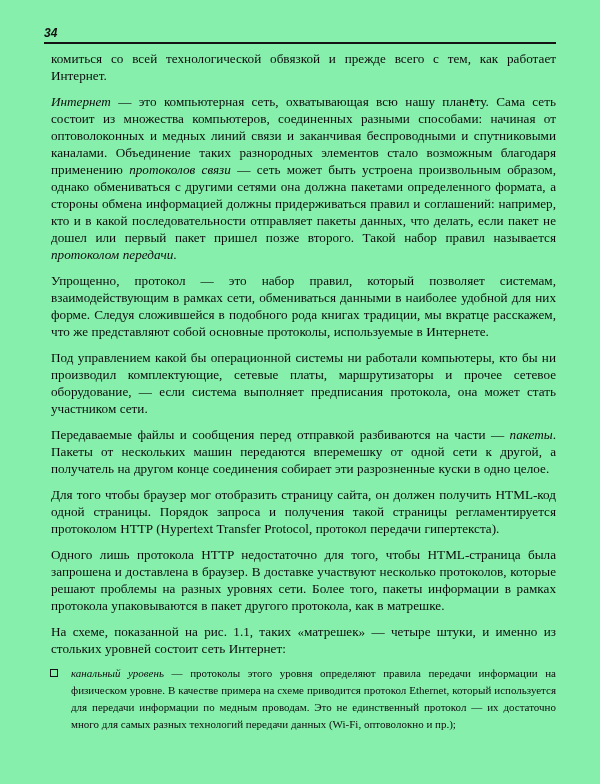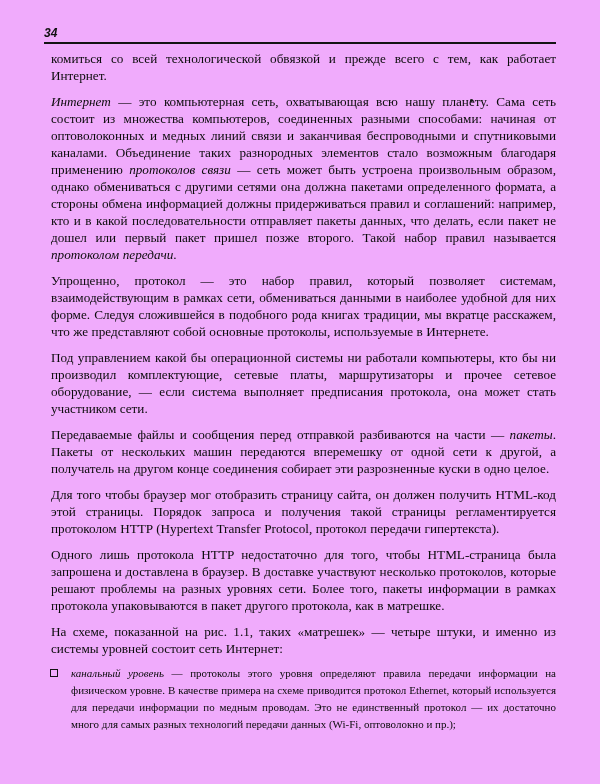--- a/index.html
+++ b/index.html
@@ -16,21 +16,21 @@
     overflow: hidden;
     position: relative;
     -webkit-font-smoothing: none;
   }
 
   .page {
     position: absolute;
     left: 0; top: 0;
     width: 600px;
     height: 784px;
-    background: #f0abfc;
+    background: #86efac;
   }
 
   
   .running-head {
     position: absolute;
     left: 44px;
     top: 22px;
     width: 512px;
     height: 18px;
     display: flex;
@@ -151,29 +151,29 @@
       <span>Упрощенно, протокол — это набор правил, который позволяет системам, взаимодействующим в рамках сети, обмениваться данными в наиболее удобной для них форме. Следуя сложившейся в подобного рода книгах традиции, мы вкратце расскажем, что же представляют собой основные протоколы, используемые в Интернете.</span>
     </p>
 
     <p class="para">
       <span>Под управлением какой бы операционной системы ни работали компьютеры, кто бы ни производил комплектующие, сетевые платы, маршрутизаторы и прочее сетевое оборудование, — если система выполняет предписания протокола, она может стать участником сети.</span>
     </p>
 
     <p class="para"><span>Передаваемые файлы и сообщения перед отправкой разбиваются на части — </span><i>пакеты</i><span>. Пакеты от нескольких машин передаются вперемешку от одной сети к другой, а получатель на другом конце соединения собирает эти разрозненные куски в одно целое.</span></p>
 
     <p class="para">
-      <span>Для того чтобы браузер мог отобразить страницу сайта, он должен получить HTML-код этой страницы. Порядок запроса и получения такой страницы регламентируется протоколом HTTP (Hypertext Transfer Protocol, протокол передачи гипертекста).</span>
+      <span>Для того чтобы браузер мог отобразить страницу сайта, он должен получить HTML-код одной страницы. Порядок запроса и получения такой страницы регламентируется протоколом HTTP (Hypertext Transfer Protocol, протокол передачи гипертекста).</span>
     </p>
 
     <p class="para">
       <span>Одного лишь протокола HTTP недостаточно для того, чтобы HTML-страница была запрошена и доставлена в браузер. В доставке участвуют несколько протоколов, которые решают проблемы на разных уровнях сети. Более того, пакеты информации в рамках протокола упаковываются в пакет другого протокола, как в матрешке.</span>
     </p>
 
     <p class="para tight">
-      <span>На схеме, показанной на рис. 1.1, таких «матрешек» — четыре штуки, и именно из системы уровней состоит сеть Интернет:</span>
+      <span>На схеме, показанной на рис. 1.1, таких «матрешек» — четыре штуки, и именно из стольких уровней состоит сеть Интернет:</span>
     </p>
 
     <ul class="bullets">
       <li>
         <span class="marker"></span><i>канальный уровень</i><span> — протоколы этого уровня определяют правила передачи информации на физическом уровне. В качестве примера на схеме приводится протокол Ethernet, который используется для передачи информации по медным проводам. Это не единственный протокол — их достаточно много для самых разных технологий передачи данных (Wi-Fi, оптоволокно и пр.);</span>
       </li>
 
     </ul>
 
   </div>

